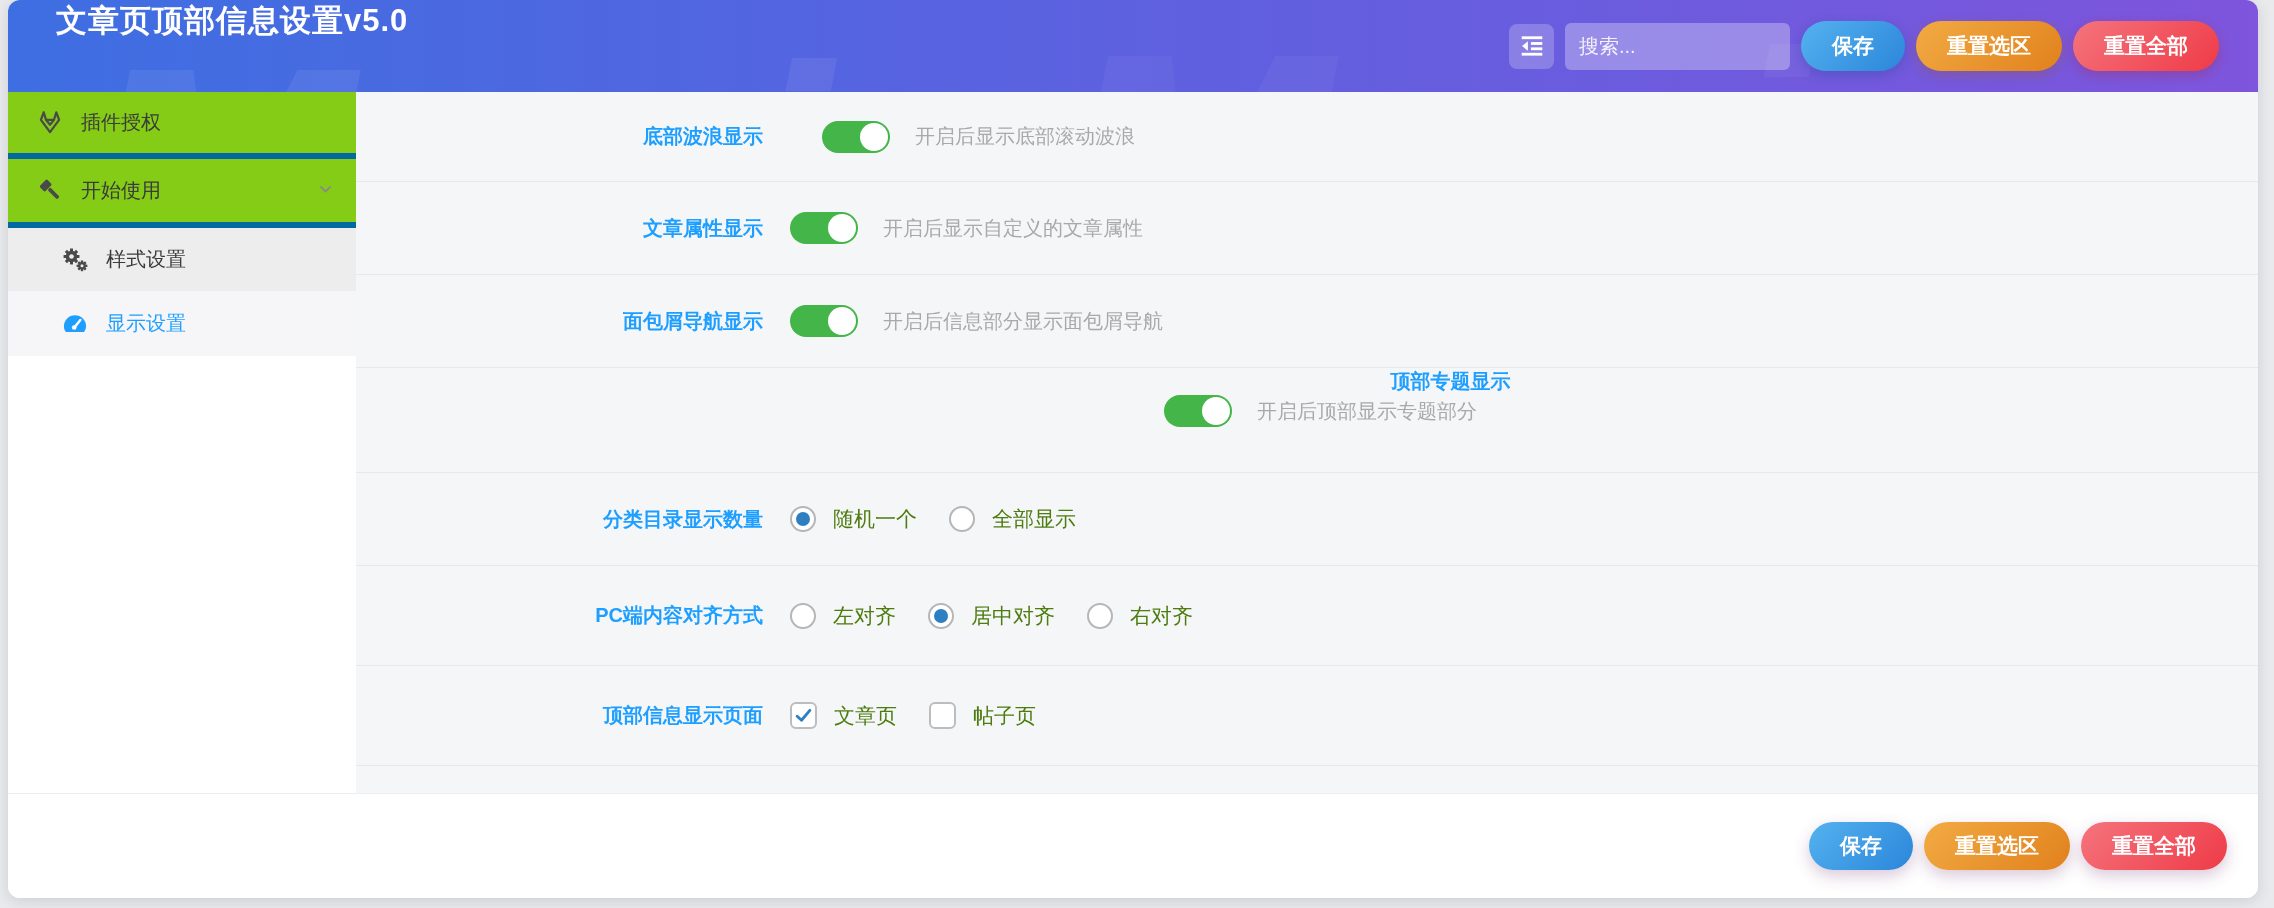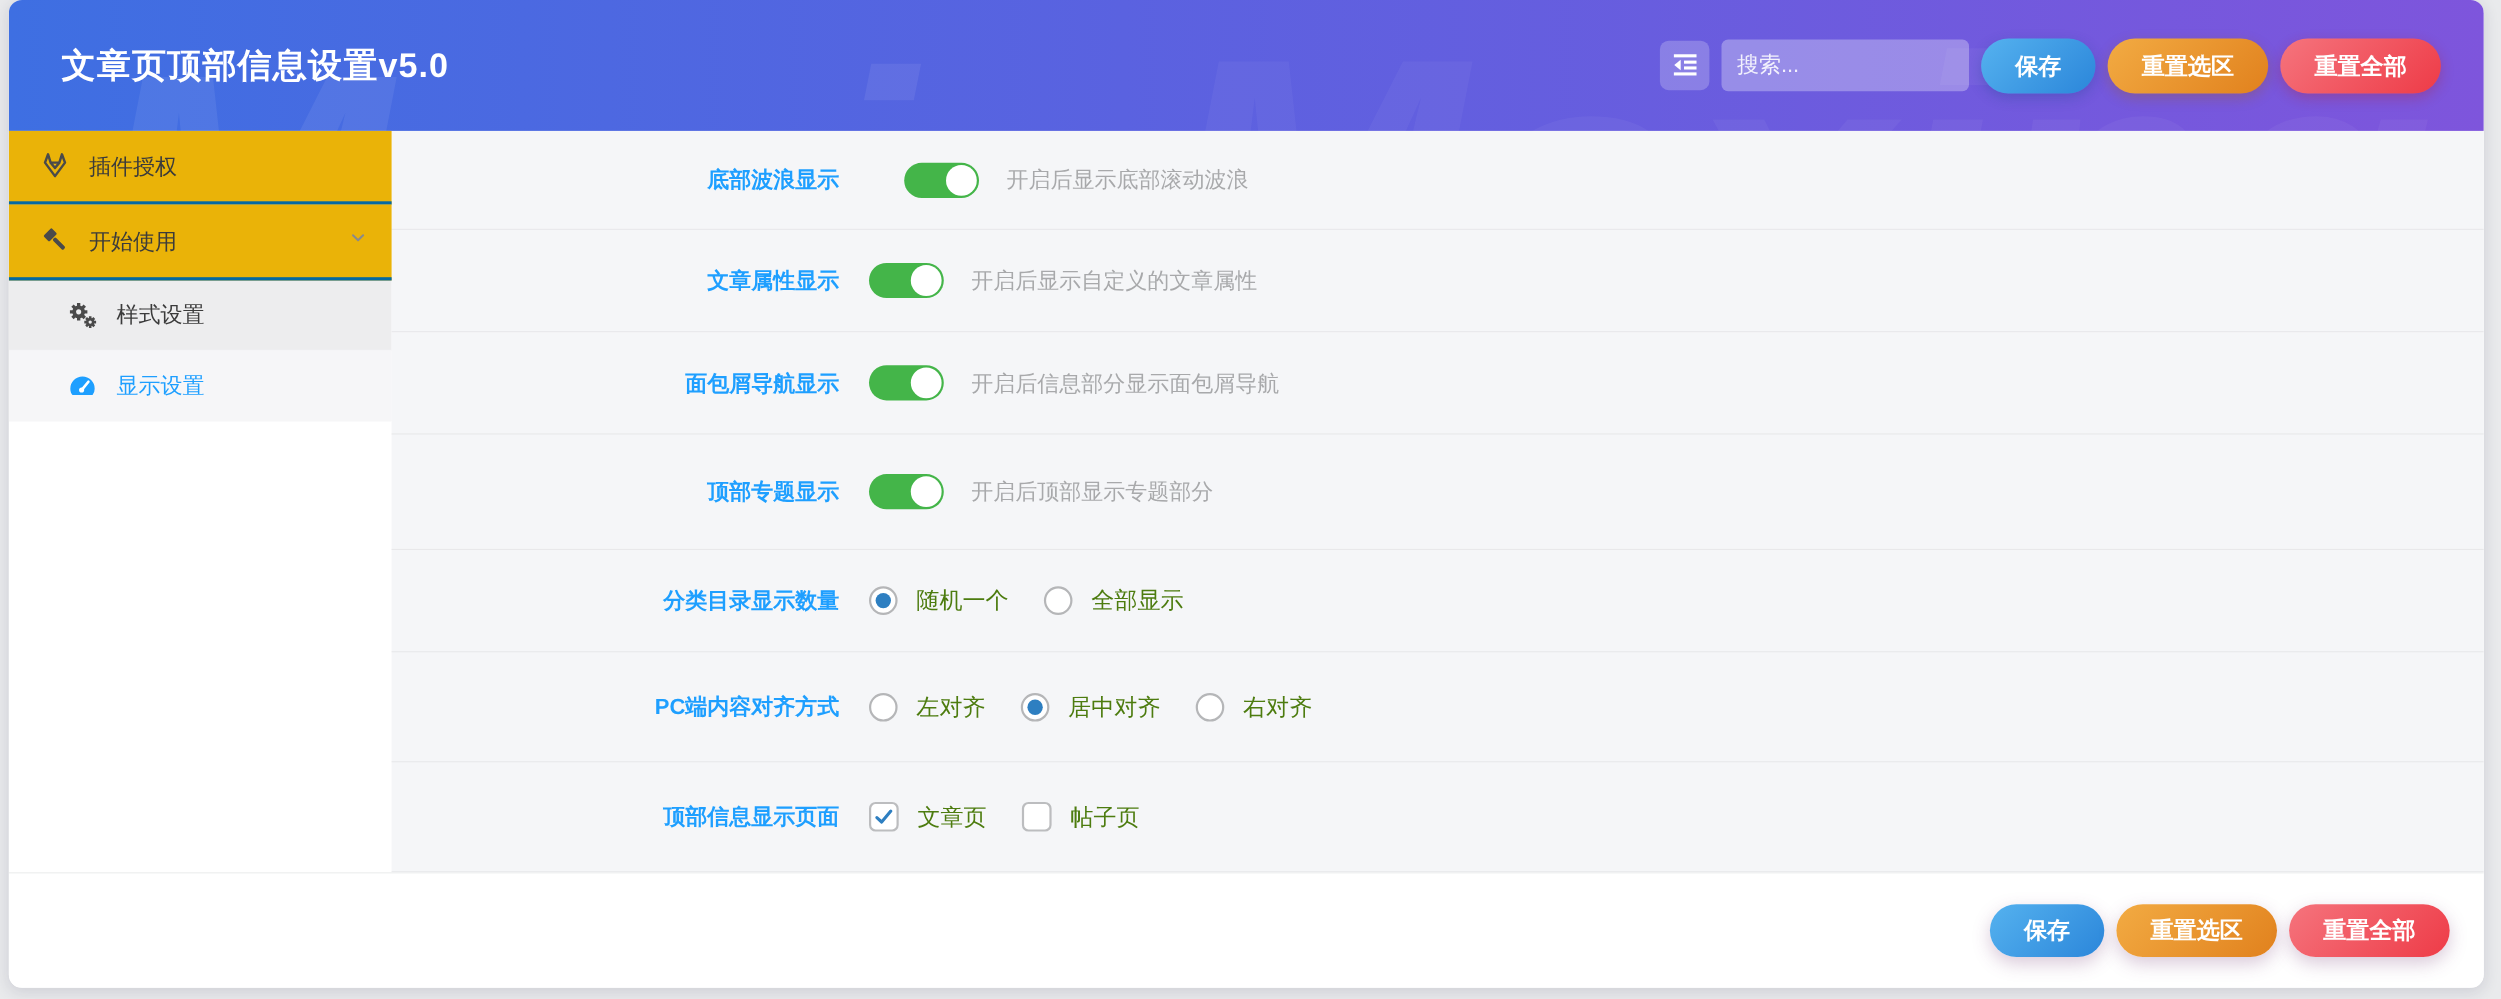--- a/index.html
+++ b/index.html
@@ -4,23 +4,23 @@
 <style>
   * { margin:0; padding:0; box-sizing:border-box; }
   html,body { width:2274px; height:908px; overflow:hidden;
     font-family:"Liberation Sans","DejaVu Sans",sans-serif; background:#e9eaec; }
 
   .card { position:absolute; left:8px; top:0; width:2250px; height:898px;
     background:#ffffff; border-radius:12px; overflow:hidden;
     box-shadow:0 3px 14px rgba(40,40,80,.14); display:flex; flex-direction:column; }
 
   
-  .hdr { height:119px; flex:none; position:relative; overflow:hidden;
+  .hdr { height:92px; flex:none; position:relative; overflow:hidden;
     background:linear-gradient(90deg,#3e6fe2 0%,#5a62e0 45%,#7e55dc 100%);
-    display:flex; align-items:center; }
+    display:flex; }
   .hdr-title { margin-left:48px; font-size:31px; font-weight:bold; color:#fff;
     letter-spacing:1px; z-index:2; }
   .wm { position:absolute; top:18px; left:72px; z-index:1; font-size:330px;
     line-height:1; font-style:italic; font-weight:bold; white-space:nowrap;
     color:rgba(255,255,255,.07); pointer-events:none; }
   .wm2 { left:1050px; top:4px; color:rgba(255,255,255,.045); }
   .hdr-controls { position:absolute; right:39px; top:0; height:100%;
     display:flex; align-items:center; gap:11px; z-index:3; }
   .icon-btn { width:45px; height:45px; border-radius:8px; border:none;
     background:rgba(255,255,255,.22); display:flex; align-items:center;
@@ -37,22 +37,22 @@
     box-shadow:0 4px 12px rgba(25,70,140,.30); }
   .btn-rsel { background:linear-gradient(135deg,#f2ab43 0%,#e1811d 100%);
     box-shadow:0 4px 12px rgba(160,90,10,.30); }
   .btn-rall { background:linear-gradient(135deg,#f5747d 0%,#ee3b47 100%);
     box-shadow:0 4px 12px rgba(180,30,40,.30); }
 
   
   .main { flex:1; display:flex; min-height:0; }
   .sidebar { width:348px; flex:none; background:#fff; }
   .side-item { height:67px; display:flex; align-items:center; padding-left:27px;
-    font-size:20px; color:#3b3b3b; border-bottom:3px solid #0369a1;
-    position:relative; cursor:pointer; background:#eab308; }
+    font-size:20px; color:#3b3b3b; border-bottom:6px solid #0369a1;
+    position:relative; cursor:pointer; background:#84cc16; }
   .side-item.h69 { height:69px; }
   .side-ico { width:36px; flex:none; display:flex; align-items:center; }
   .side-label { margin-left:10px; }
   .chev { position:absolute; right:22px; top:50%; transform:translateY(-50%); }
   .side-sub { height:64px; display:flex; align-items:center; padding-left:52px;
     font-size:20px; color:#3b3b3b; background:#ededee; cursor:pointer;
     border-bottom:1px solid #f6f6f7; }
   .side-sub.h66 { height:66px; }
   .side-sub.active { background:#f6f6f8; color:#1e9fff; }
 
@@ -203,21 +203,21 @@
         </div>
         <div class="setting-row" style="height: 93px;">
           <div class="row-label">面包屑导航显示</div>
           <div class="row-ctrl">
             <div class="toggle">
               <div class="knob"></div>
             </div>
             <span class="hint">开启后信息部分显示面包屑导航</span>
           </div>
         </div>
-        <div class="setting-row" style="height: 105px;">
+        <div class="setting-row" style="height: 105px; flex-direction: column;">
           <div class="row-label">顶部专题显示</div>
           <div class="row-ctrl">
             <div class="toggle">
               <div class="knob"></div>
             </div>
             <span class="hint">开启后顶部显示专题部分</span>
           </div>
         </div>
         <div class="setting-row" style="height: 93px;">
           <div class="row-label">分类目录显示数量</div>

